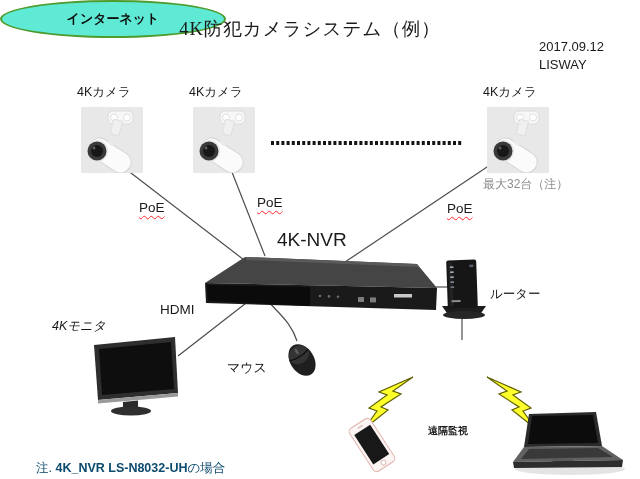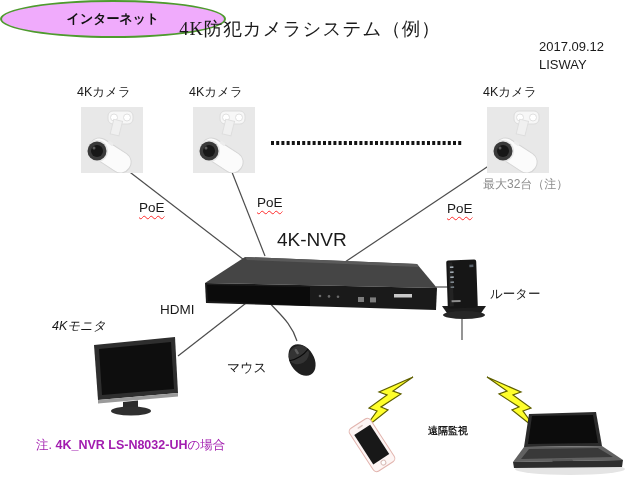--- a/index.html
+++ b/index.html
@@ -12,24 +12,24 @@
   .dateblock{left:539px;top:8px;font-size:13px;line-height:18px;margin-top:30px;}
   .cam-label{top:84px;width:70px;text-align:left;font-size:12.5px;}
   .max-note{left:483px;top:176px;font-size:12px;color:#8c8c8c;}
   .poe{font-size:13.5px;color:#1a1a1a;text-decoration:underline wavy #ff2a2a 1px;text-underline-offset:3px;}
   .nvr-label{left:277px;top:229px;font-size:19px;}
   .router-label{left:490px;top:286px;font-size:12.5px;}
   .monitor-label{left:52px;top:318px;font-size:12.5px;font-style:italic;}
   .hdmi-label{left:160px;top:302px;font-size:13.5px;}
   .mouse-label{left:227px;top:359px;font-size:13px;}
   .remote-label{left:428px;top:424px;font-size:10px;font-weight:bold;}
-  .footnote{left:36px;top:437px;font-size:12.5px;color:#a21caf;}
+  .footnote{left:36px;top:460px;font-size:12.5px;color:#0c4a6e;}
   .footnote b{font-weight:bold;}
   .internet{
-    left:352px;top:339px;width:226px;height:38px;background:#f0abfc;
+    left:352px;top:339px;width:226px;height:38px;background:#5eead4;
     border:2px solid #4e9b2e;border-radius:50%;z-index:2;
     display:flex;align-items:center;justify-content:center;
     font-size:13px;font-weight:bold;color:#111;box-sizing:border-box;
   }
   .dev{position:absolute;z-index:2;}
   svg{display:block;}
   .overlay{position:absolute;left:0;top:0;z-index:1;}
 </style>
 </head>
 <body>

